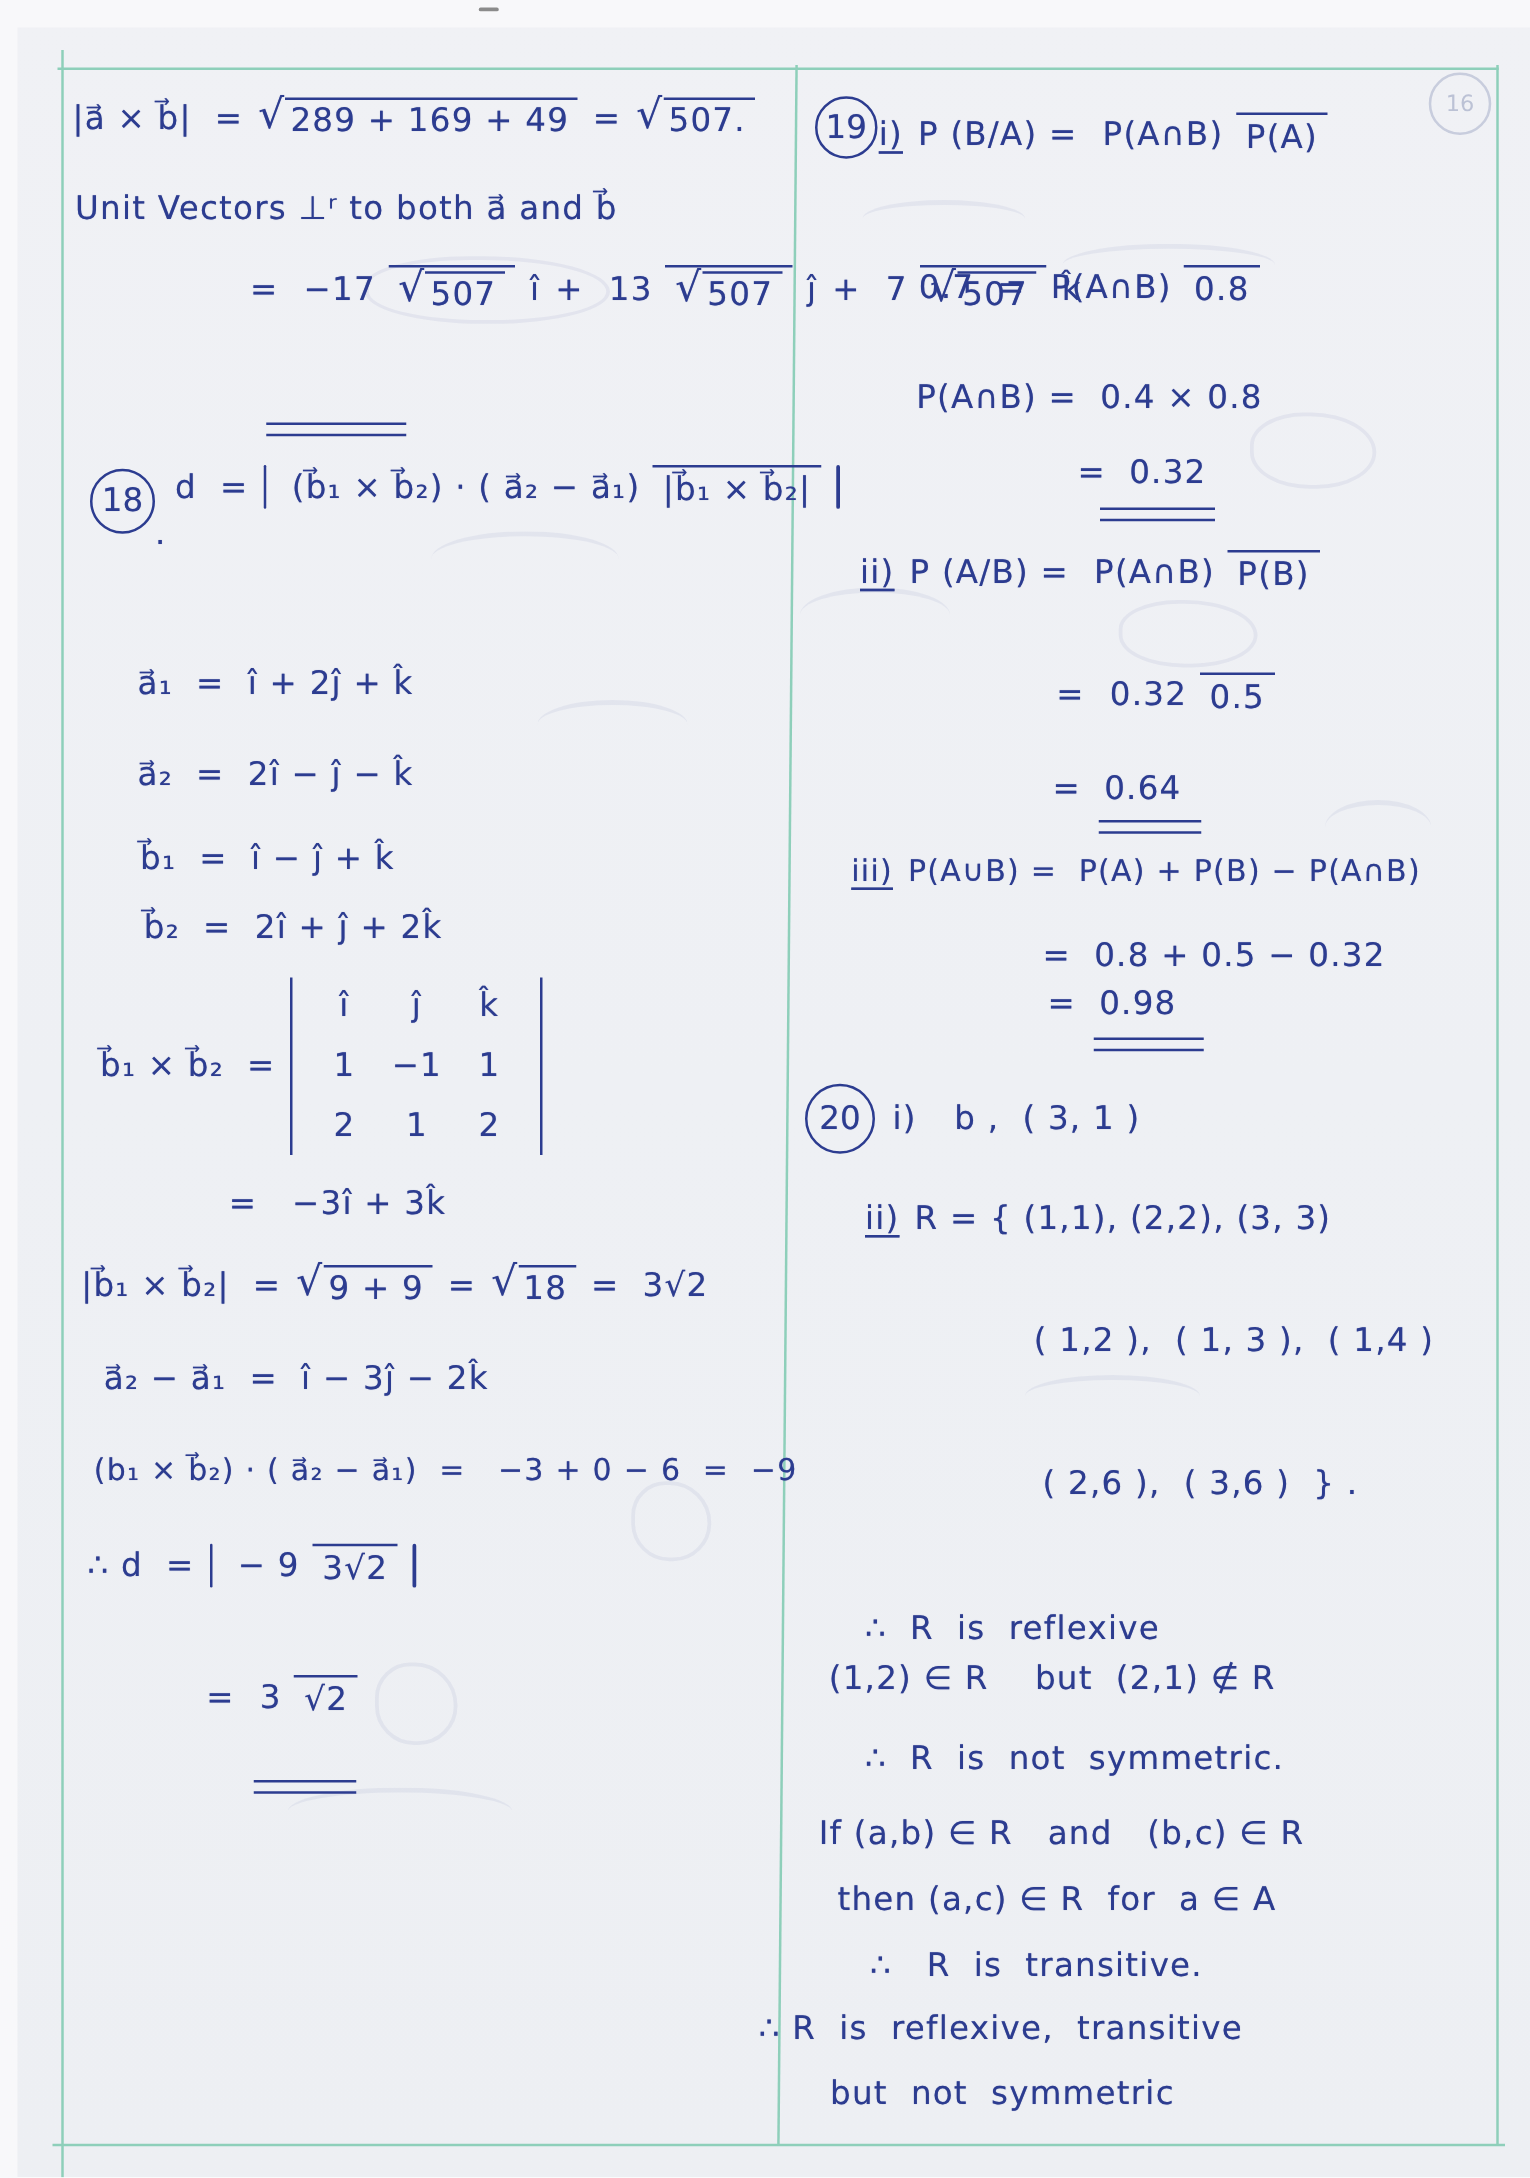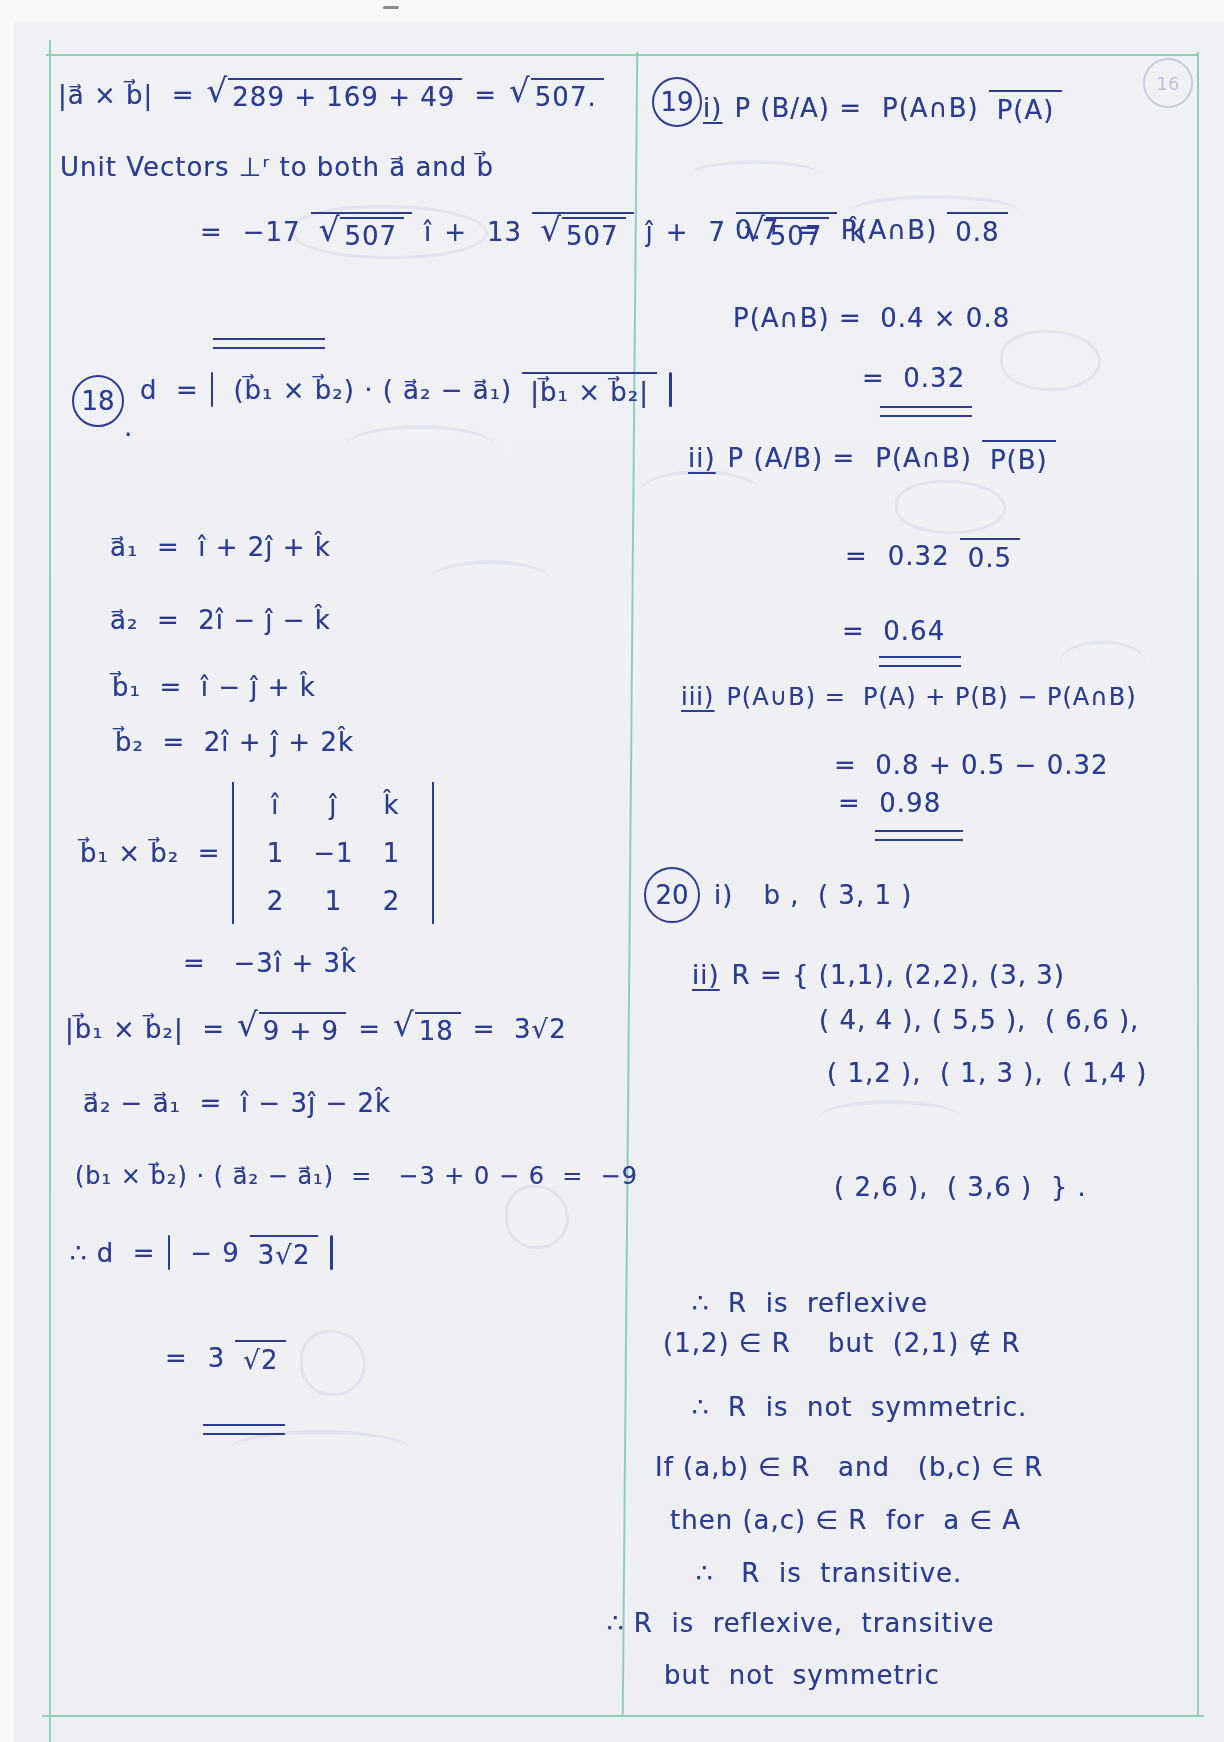--- a/index.html
+++ b/index.html
@@ -243,21 +243,20 @@
 
   <div class="l" style="left:714px;top:880px;">
     <span>i)</span>
     <span style="margin-left:18px;">b ,  ( 3, 1 )</span>
   </div>
 
   <div class="l" style="left:692px;top:960px;">
     <span class="lbl">ii)</span>
     <span>R = { (1,1), (2,2), (3, 3)</span>
   </div>
-  <div class="l" style="left:819px;top:1005px;"><span>( 4, 4 ), ( 5,5 ),  ( 6,6 ),</span></div>
   <div class="l" style="left:827px;top:1058px;"><span>( 1,2 ),  ( 1, 3 ),  ( 1,4 )</span></div>
   <div class="l" style="left:834px;top:1172px;"><span>( 2,6 ),  ( 3,6 )  } .</span></div>
 
   <div class="l" style="left:692px;top:1288px;"><span>∴  R  is  reflexive</span></div>
   <div class="l" style="left:663px;top:1328px;"><span>(1,2) ∈ R    but  (2,1) ∉ R</span></div>
   <div class="l" style="left:692px;top:1392px;"><span>∴  R  is  not  symmetric.</span></div>
   <div class="l" style="left:670px;top:1505px;"><span>then (a,c) ∈ R  for  a ∈ A</span></div>
   <div class="l" style="left:655px;top:1452px;"><span>If (a,b) ∈ R   and   (b,c) ∈ R</span></div>
   <div class="l" style="left:696px;top:1558px;"><span>∴   R  is  transitive.</span></div>
   <div class="l" style="left:607px;top:1608px;"><span>∴ R  is  reflexive,  transitive</span></div>

